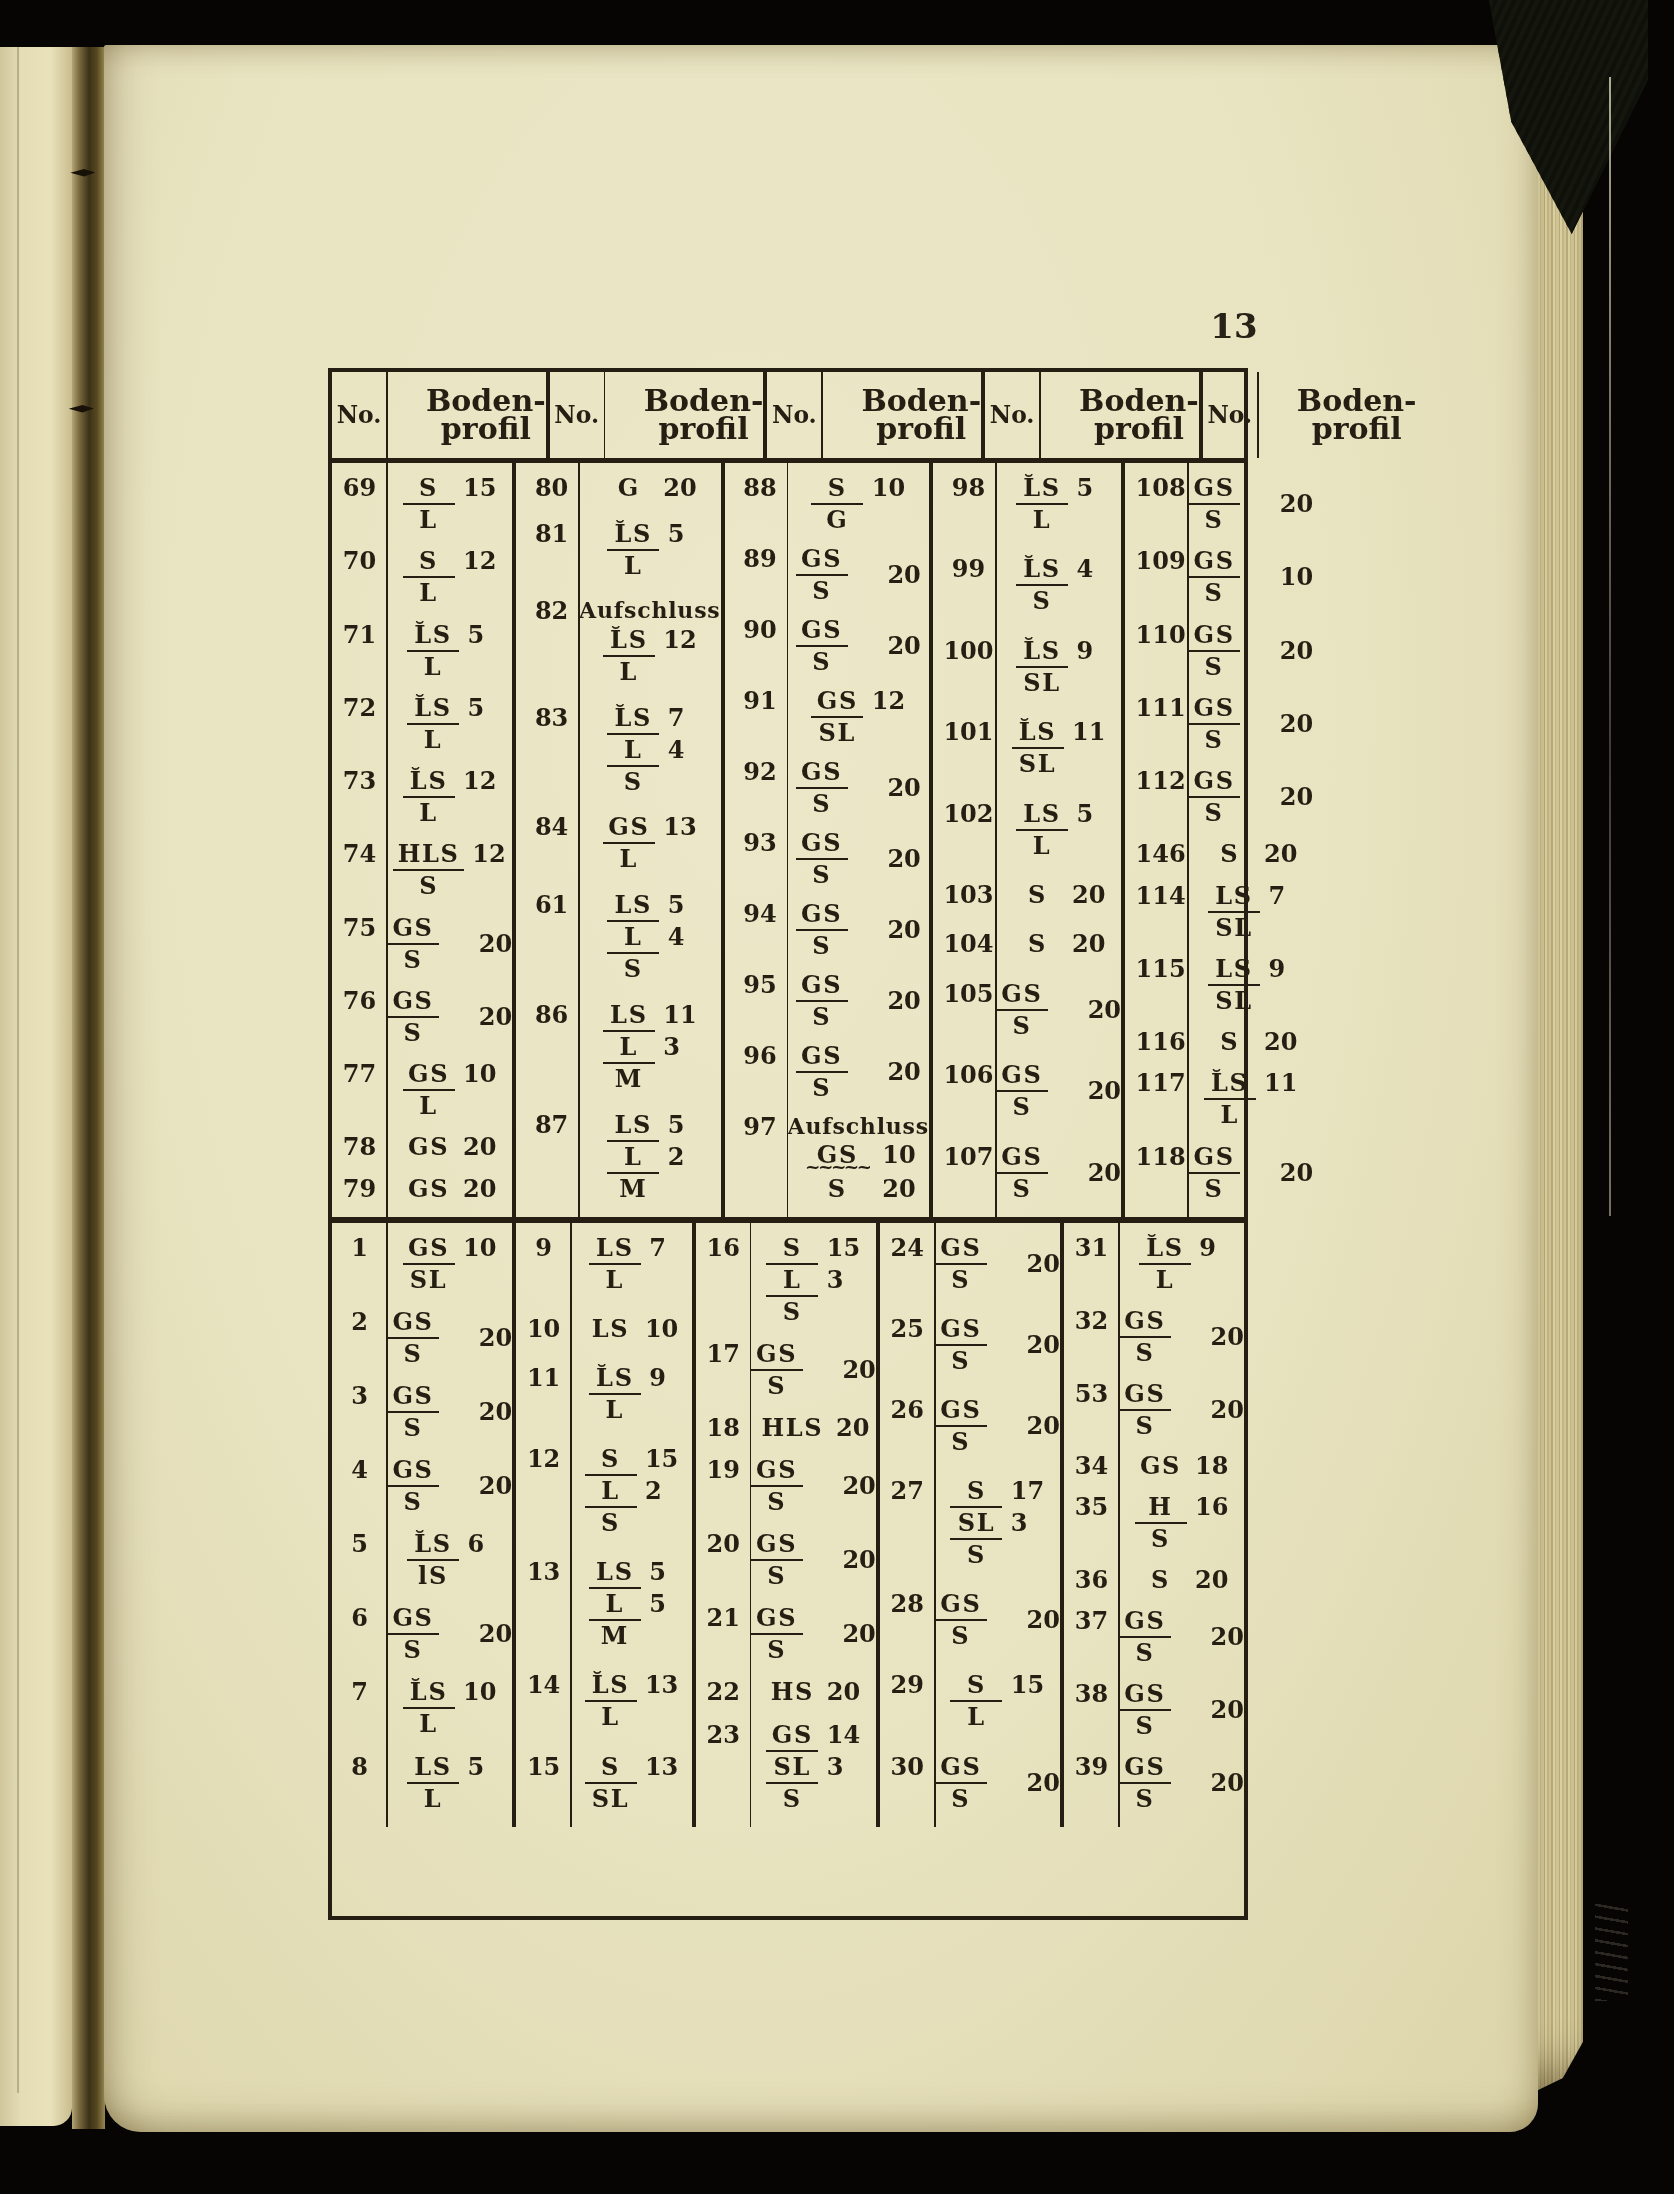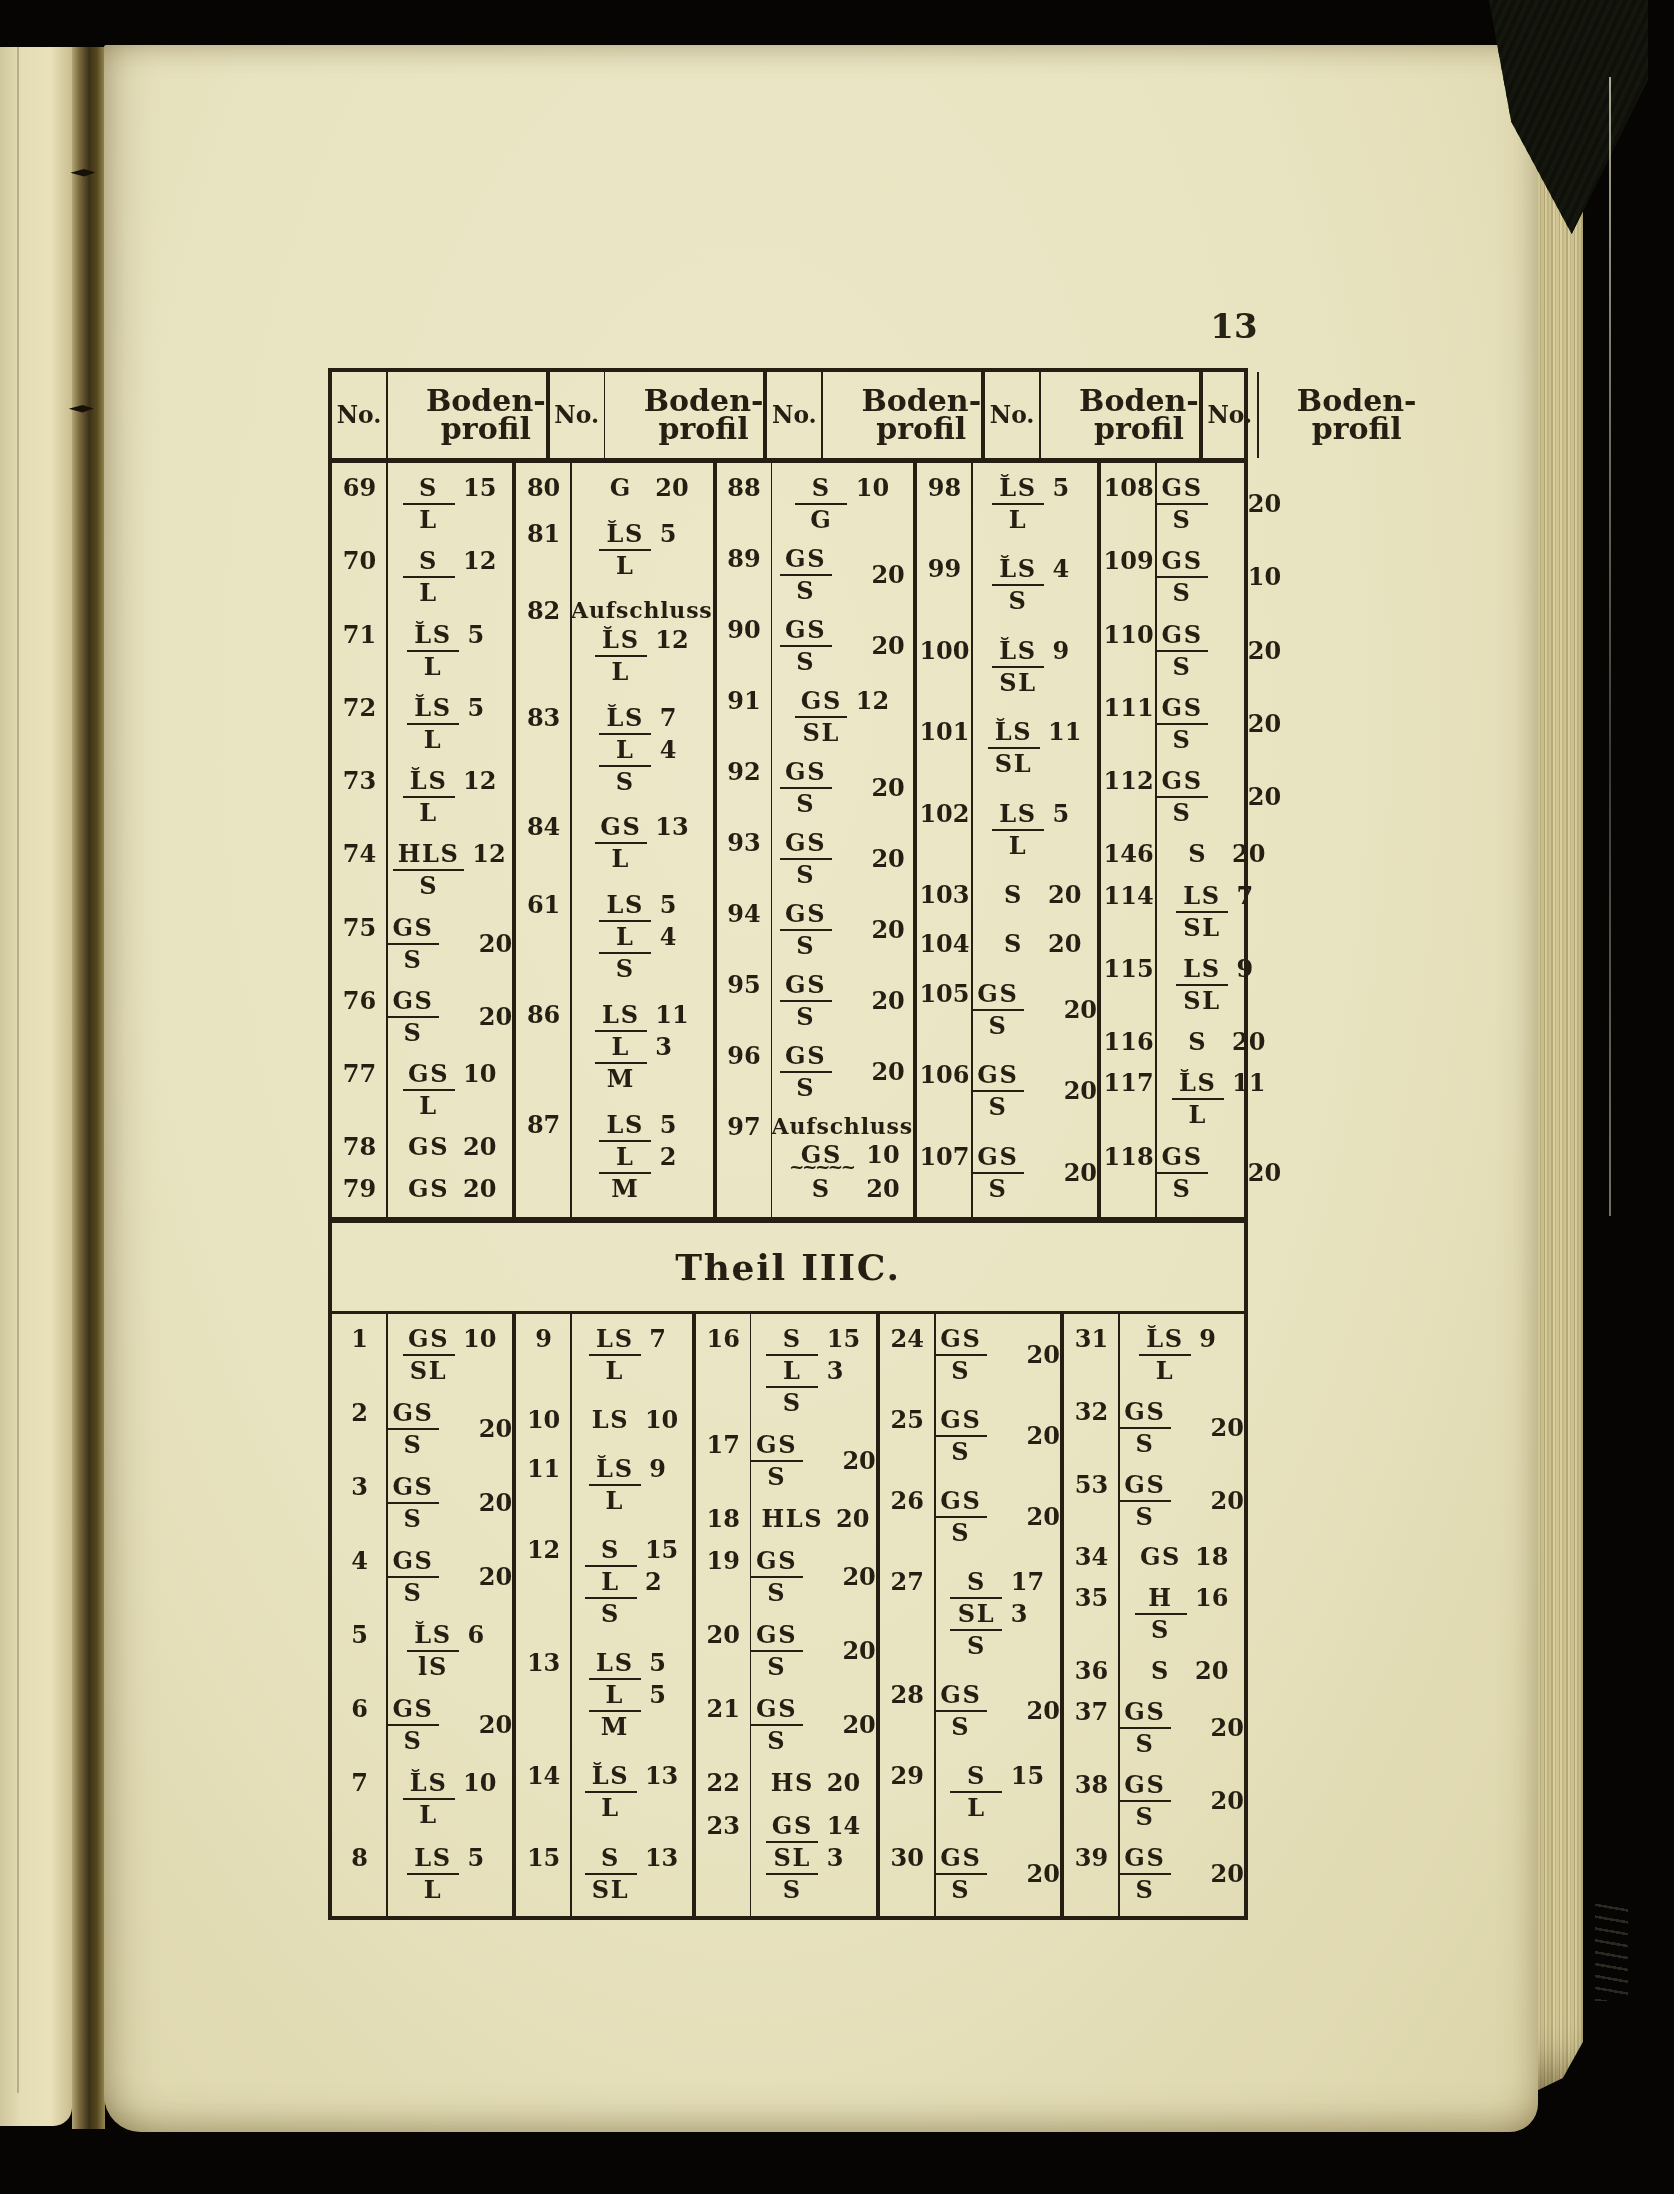--- a/index.html
+++ b/index.html
@@ -32,21 +32,21 @@
   .running-title{position:absolute;left:224px;top:273px;width:921px;text-align:center;
     font-size:25px;font-weight:700;color:#262216;letter-spacing:0.8px;}
   .page-number{position:absolute;left:1105px;top:261px;width:50px;text-align:center;
     font-size:34px;font-weight:700;color:#262216;}
 
   
   .table{position:absolute;left:224px;top:323px;width:920px;height:1552px;
     border:4.2px solid var(--ink,#241f12);box-sizing:border-box;color:#241f12;}
   .thead{display:flex;height:86px;border-bottom:5.9px solid var(--ink,#241f12);}
   .tbody{display:flex;}
-  .ttop{height:754px;border-bottom:6.7px solid var(--ink,#241f12);}
+  .ttop{height:754px;border-bottom:6.7px solid var(--ink,#241f12);gap:8px;}
   .midband{height:88px;border-bottom:3.3px solid var(--ink,#241f12);
     display:flex;align-items:center;justify-content:center;}
   .section-title{font-size:36px;font-weight:700;letter-spacing:1.7px;color:#241f12;}
   .tbot{height:604px;}
 
   .hgroup,.tgroup{flex:1 1 0;position:relative;box-sizing:border-box;}
   .hgroup{display:flex;border-right:4.2px solid var(--ink,#241f12);gap:40px;}
   .hgroup:last-child,.tgroup:last-child{border-right:none;}
   .nodiv{position:absolute;left:54px;top:0;bottom:0;width:1.7px;background:var(--ink,#241f12);}
   .hno{width:54px;display:flex;align-items:center;justify-content:center;
@@ -816,23 +816,20 @@
                     <div class="ln"></div>
                     <div class="lt">S</div>
                     <div class="ln"></div>
                   </div>
                   <div class="side">20</div>
                 </div>
               </div>
             </div>
           </div>
         </div>
-      <div class="midband">
-        <div class="section-title">Theil IIIC.</div>
-      </div>
       <div id="tbody-bot" class="tbody tbot">
           <div class="tgroup">
             <div class="nodiv"></div>
             <div class="entry">
               <div class="eno">1</div>
               <div class="eprof">
                 <div class="stackwrap">
                   <div class="stack">
                     <div class="lt bar">GS</div>
                     <div class="ln">10</div>

